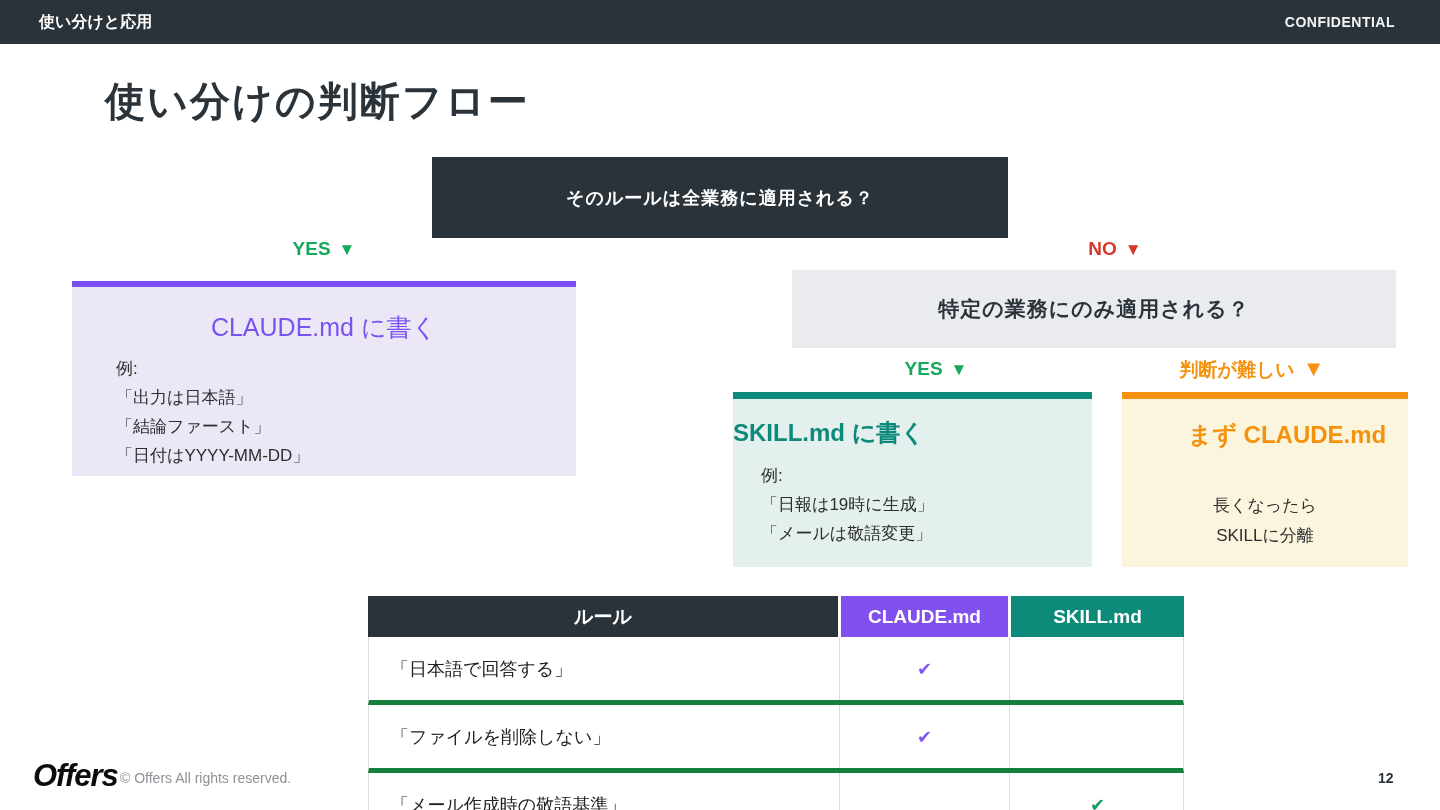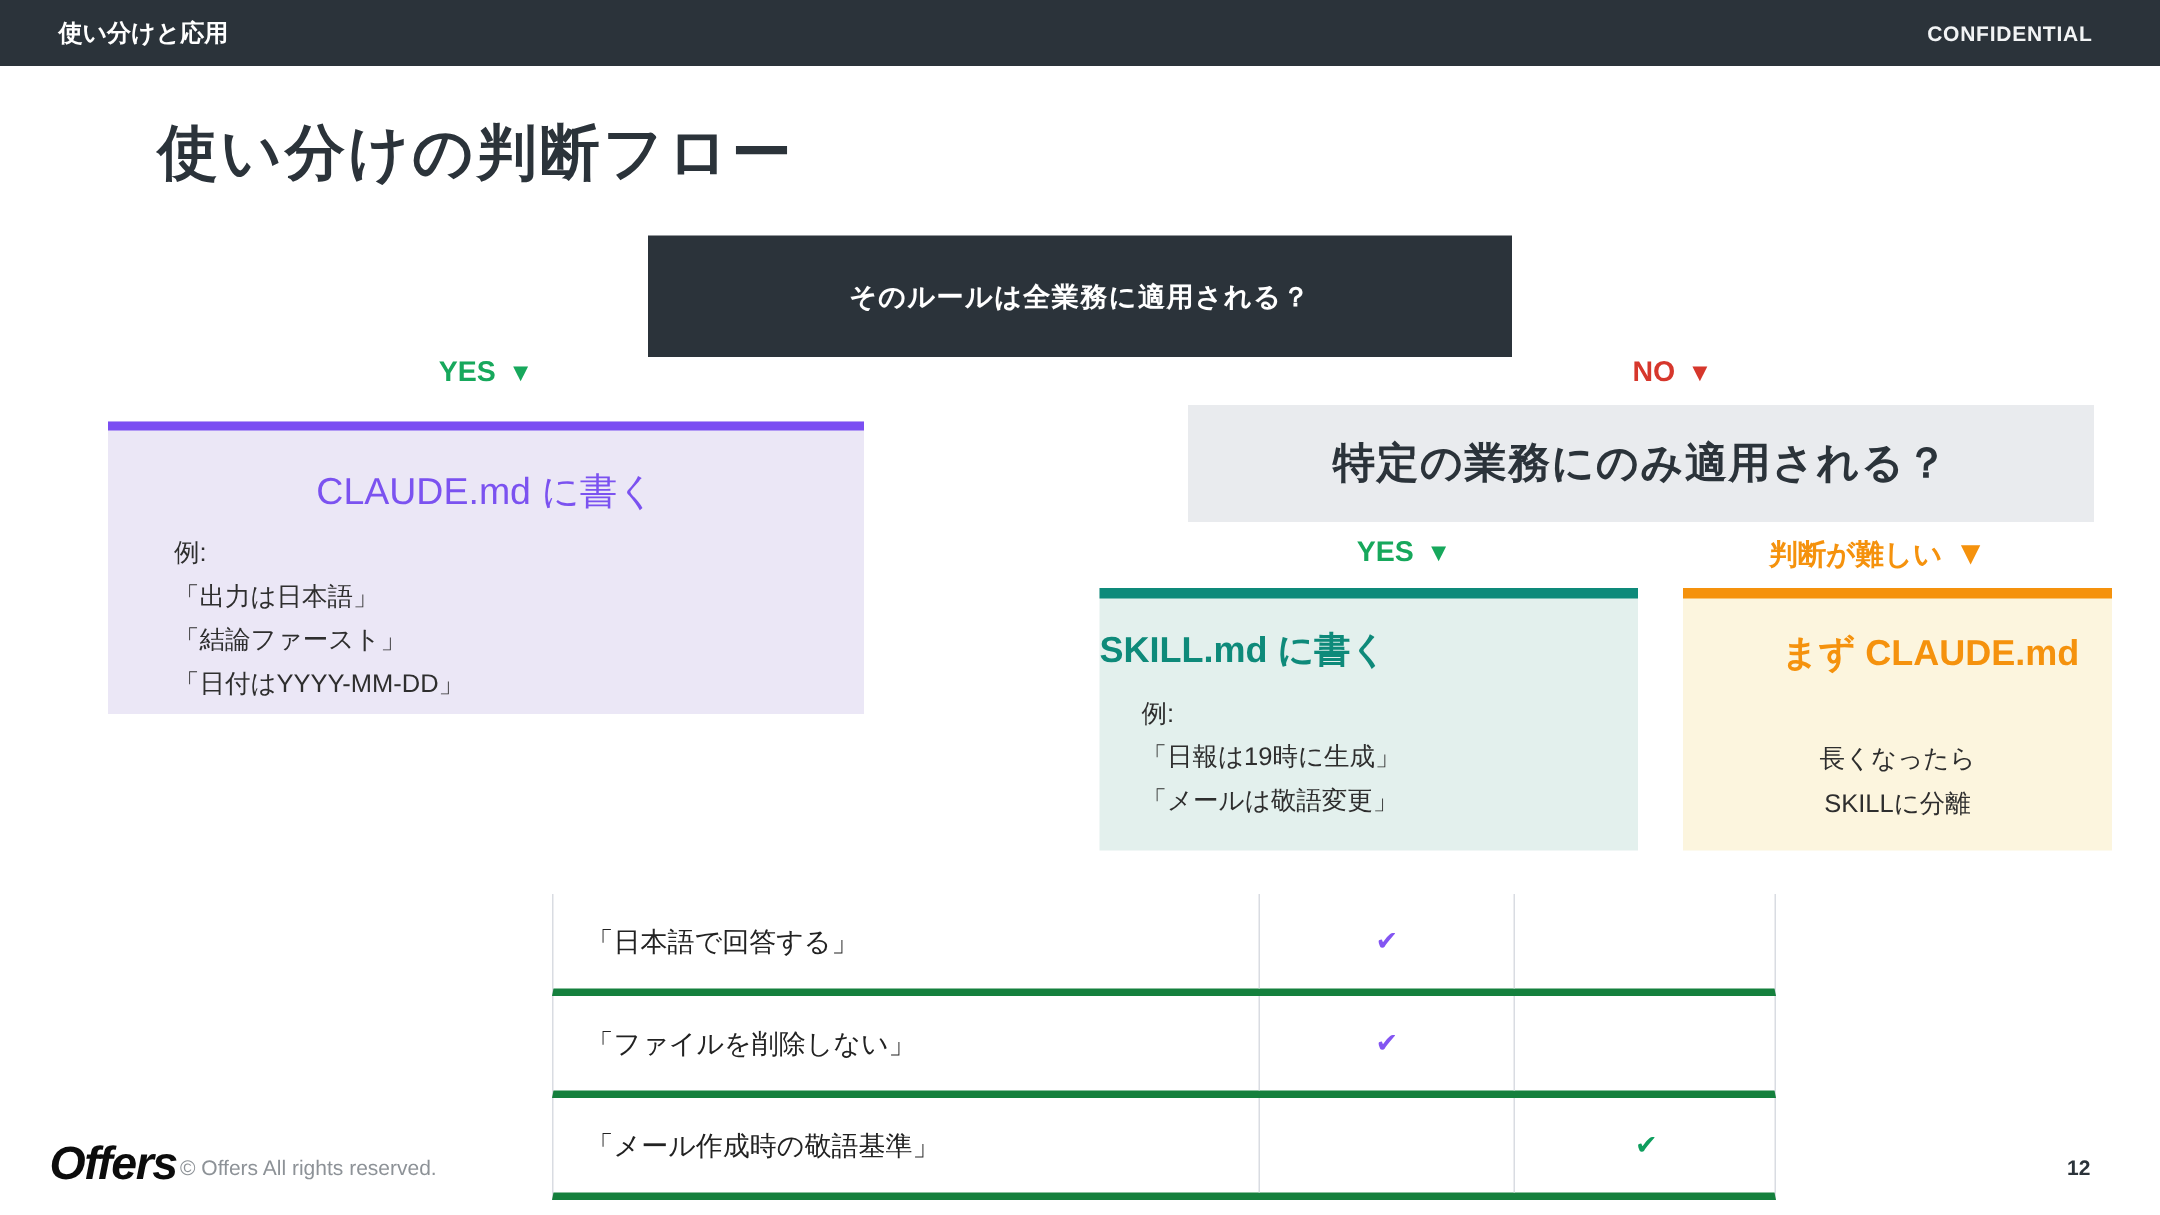--- a/index.html
+++ b/index.html
@@ -34,21 +34,21 @@
   .label-hard .arrow { font-size: 22px; }
 
   
   .claude-box { position: absolute; left: 72px; top: 281px; width: 504px; height: 195px;
                 background: #ebe7f6; border-top: 6px solid #7b4ef2; }
   .claude-box .box-title { margin-top: 24px; text-align: center; color: #7b52f0;
                            font-size: 25px; font-weight: normal; }
   .claude-box .box-body { margin: 10px 0 0 44px; font-size: 17px; color: #2e2e2e; line-height: 29px; }
 
   .sub-question { position: absolute; left: 792px; top: 270px; width: 604px; height: 78px;
-                  background: #e9ebee; color: #2b333a; font-size: 28px; font-weight: bold;
+                  background: #e9ebee; color: #2b333a; font-size: 21px; font-weight: bold;
                   display: flex; align-items: center; justify-content: center; letter-spacing: 1px; }
 
   .skill-box { position: absolute; left: 733px; top: 392px; width: 359px; height: 175px;
                background: #e3f0ed; border-top: 7px solid #0e8a7a; }
   .skill-box .box-title { margin-top: 18px; text-align: left; color: #0e8a7a;
                           font-size: 24px; font-weight: bold; }
   .skill-box .box-body { margin: 12px 0 0 28px; font-size: 17px; color: #2e2e2e; line-height: 29px; }
 
   .fallback-box { position: absolute; left: 1122px; top: 392px; width: 286px; height: 175px;
                   background: #fcf5de; border-top: 7px solid #f5920d; }
@@ -132,20 +132,25 @@
 
   <div class="fallback-box">
     <div class="box-title">まず CLAUDE.md</div>
     <div class="box-body">
       <div>長くなったら</div>
       <div>SKILLに分離</div>
     </div>
   </div>
 
   <div class="rule-table">
+    <div class="t-row t-head">
+      <div class="t-cell c-rule">ルール</div>
+      <div class="t-cell c-claude">CLAUDE.md</div>
+      <div class="t-cell c-skill">SKILL.md</div>
+    </div>
     <div class="t-body">
       <div class="t-row">
         <div class="t-cell c-rule">「日本語で回答する」</div>
         <div class="t-cell c-claude">✔</div>
         <div class="t-cell c-skill"></div>
       </div>
       <div class="t-row">
         <div class="t-cell c-rule">「ファイルを削除しない」</div>
         <div class="t-cell c-claude">✔</div>
         <div class="t-cell c-skill"></div>

